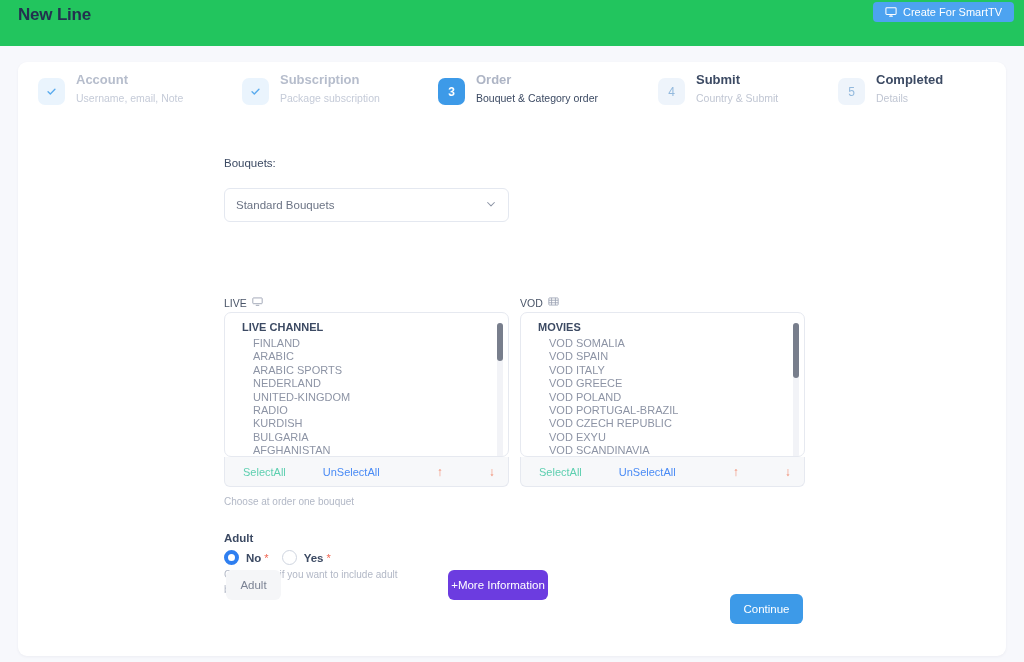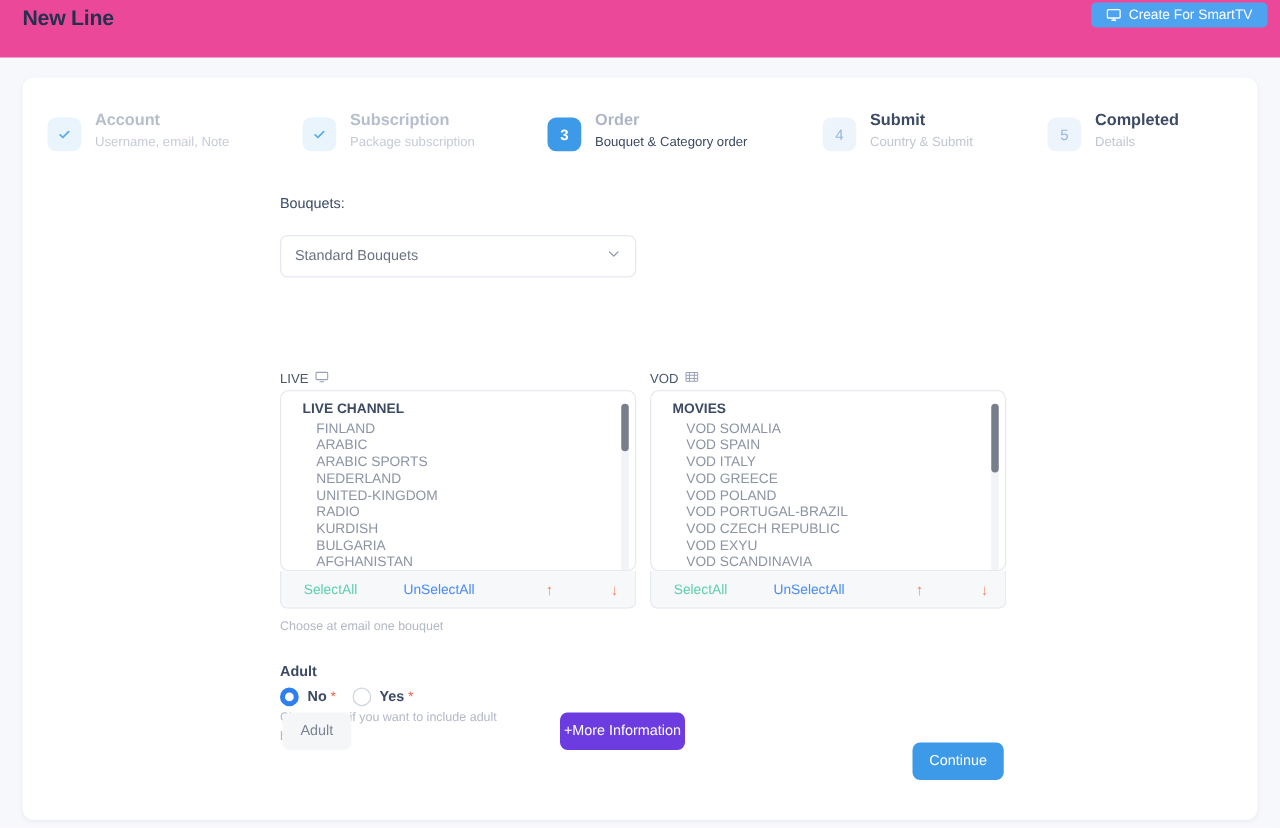--- a/index.html
+++ b/index.html
@@ -7,21 +7,21 @@
     width: 1024px; height: 662px;
     background: #f7f8fc;
     font-family: "Liberation Sans", sans-serif;
     -webkit-font-smoothing: antialiased;
     overflow: hidden;
   }
 
   
   .topbar {
     position: absolute; top: 0; left: 0; width: 1024px; height: 46px;
-    background: #ec4899;
+    background: #22c55e;
     padding-left: 40px;
   }
   .page-title {
     position: absolute; left: 18px; top: 5px;
     font-size: 17px; font-weight: bold; color: #23314f;
     letter-spacing: -0.2px;
   }
   .smarttv-btn {
     position: absolute; right: 10px; top: 2px;
     height: 20px; padding: 0 12px;
@@ -36,21 +36,21 @@
   
   .card {
     position: absolute; left: 18px; top: 62px;
     width: 988px; height: 594px;
     background: #ffffff;
     border-radius: 9px;
     box-shadow: 0 1px 3px rgba(30,40,70,0.05);
   }
 
   
-  .stepper { position: absolute; left: 0; top: 25px; width: 988px; height: 56px; }
+  .stepper { position: absolute; left: 0; top: 9px; width: 988px; height: 56px; }
   .step { position: absolute; display: flex; align-items: flex-start; gap: 11px; }
   .step-badge {
     width: 27px; height: 27px; border-radius: 7px;
     display: flex; align-items: center; justify-content: center;
     font-size: 12px; flex: none; margin-top: 7px;
   }
   .step-badge.done { background: #eaf4fd; color: #5aabee; }
   .step-badge.current { background: #3d9ae8; color: #ffffff; font-weight: bold; }
   .step-badge.todo { background: #eef4fb; color: #93b9dd; }
   .step-text { display: flex; flex-direction: column; }
@@ -327,21 +327,21 @@
       <span class="tb-arrow down">↓</span>
     </div>
 
     <div class="list-toolbar vod">
       <span class="tb-link sel">SelectAll</span>
       <span class="tb-link unsel">UnSelectAll</span>
       <span class="tb-arrow up">↑</span>
       <span class="tb-arrow down">↓</span>
     </div>
 
-    <div class="hint">Choose at email one bouquet</div>
+    <div class="hint">Choose at order one bouquet</div>
 
     <div class="adult-label">Adult</div>
     <div class="radios">
       <label class="radio-opt">
         <span class="radio-dot on"></span>
         <span class="radio-text">No</span>
         <span class="req">*</span>
       </label>
       <label class="radio-opt second">
         <span class="radio-dot"></span>

